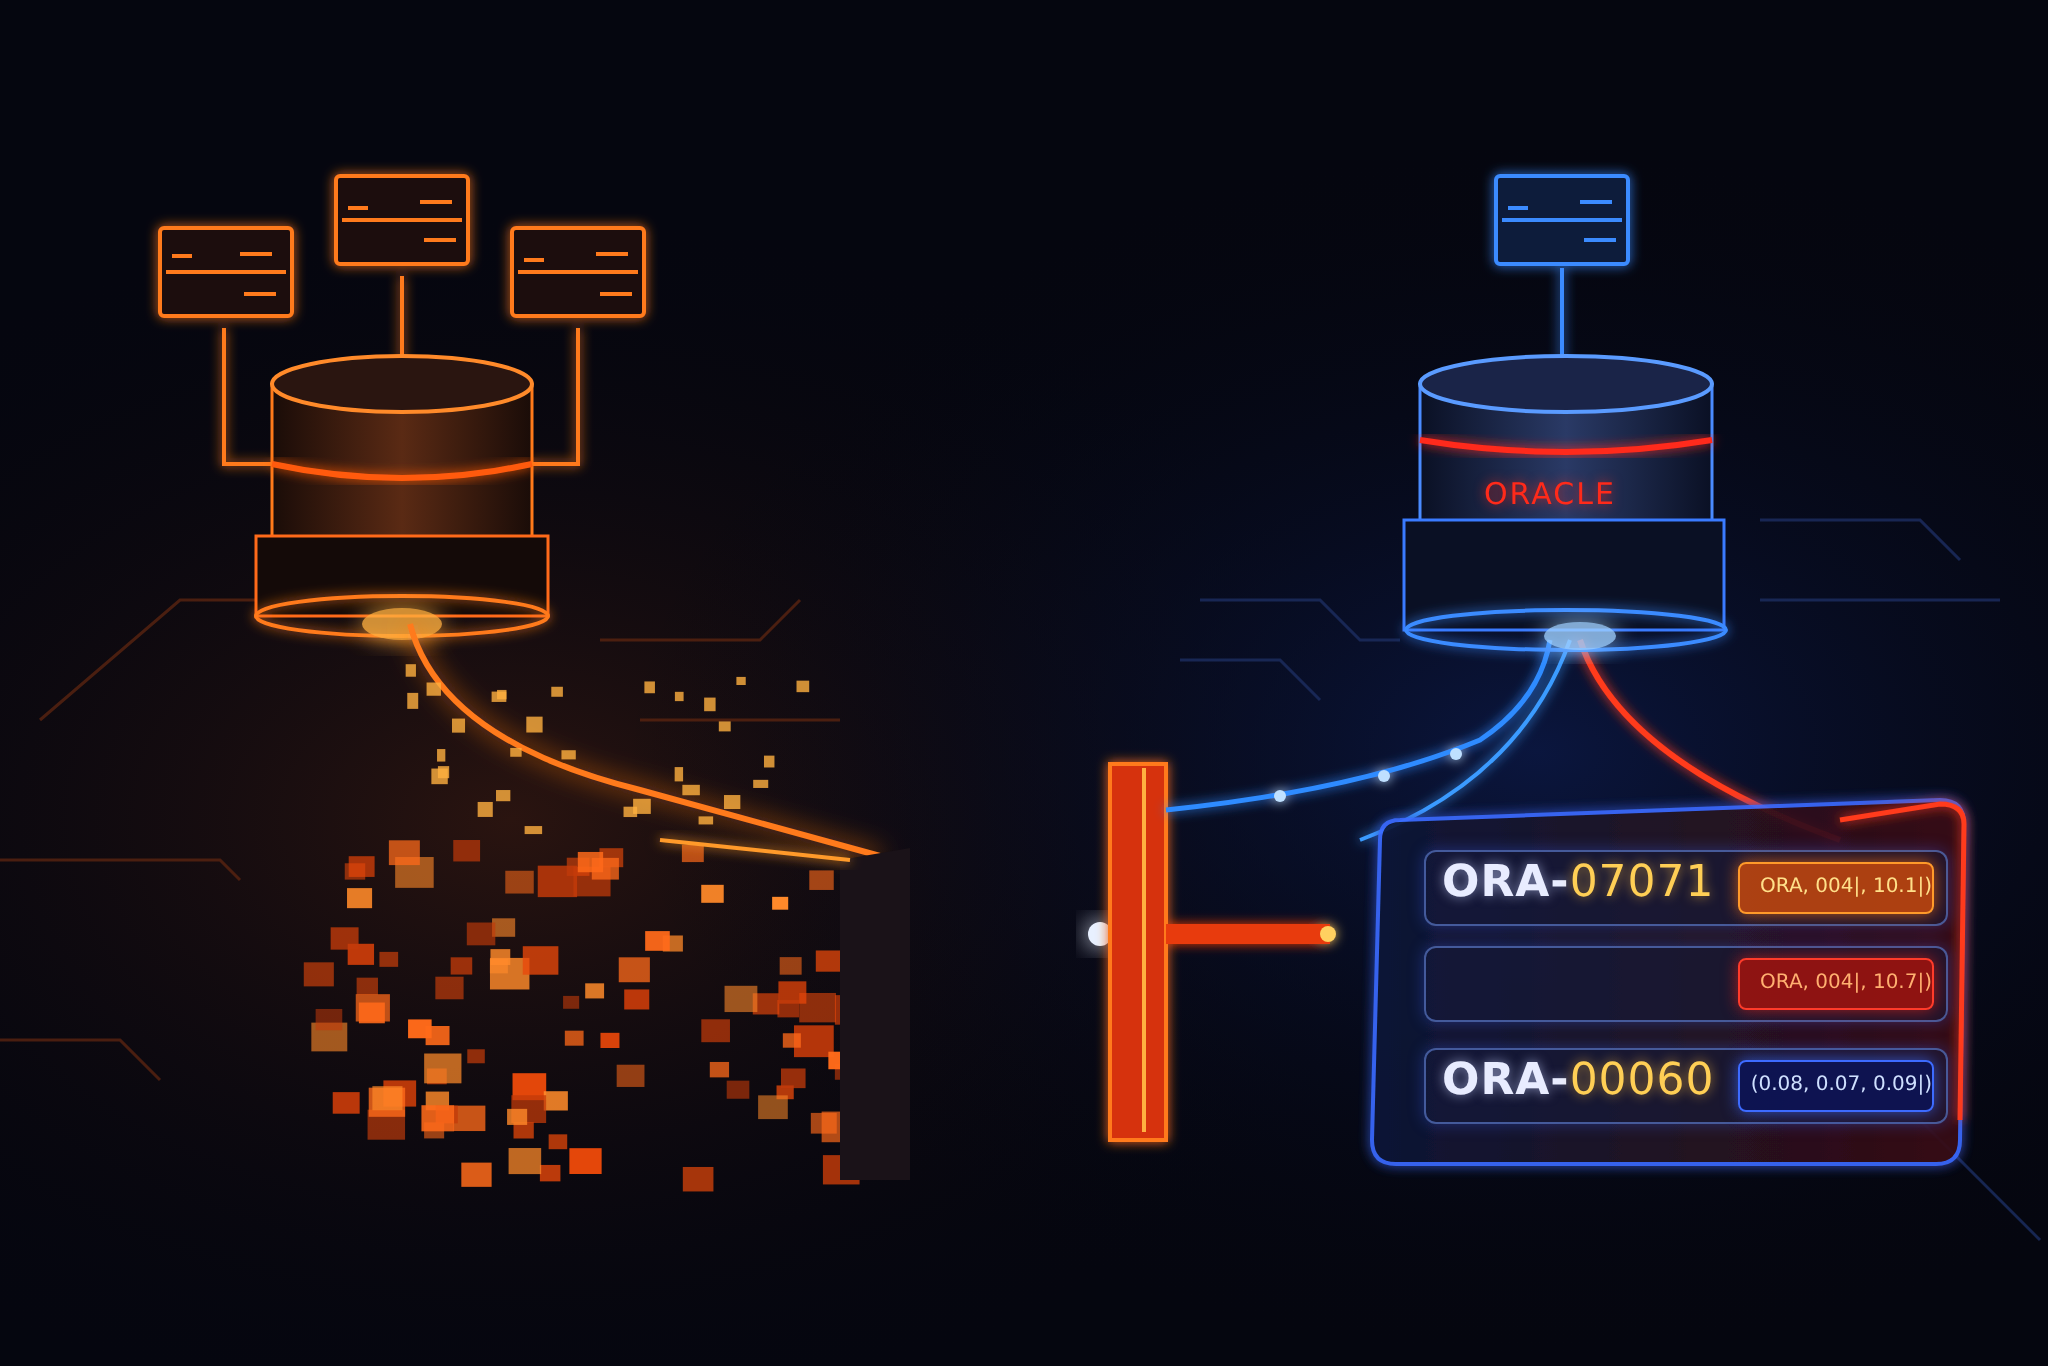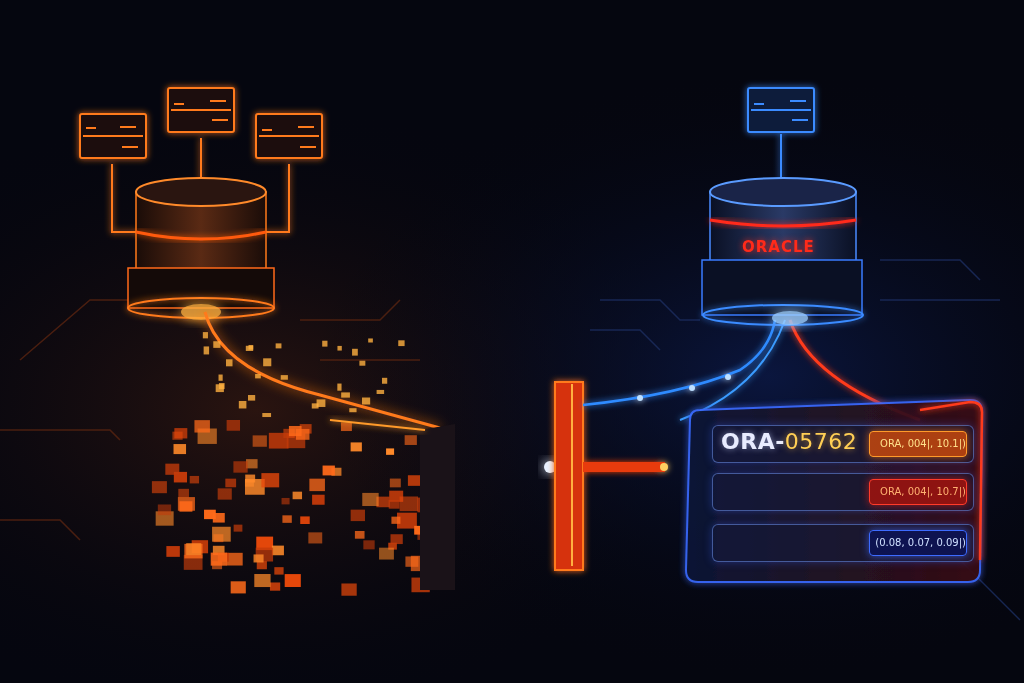--- a/index.html
+++ b/index.html
@@ -9,21 +9,21 @@
     border:1.5px solid rgba(90,120,200,0.7);background:rgba(20,25,60,0.55);
     box-shadow:0 0 8px rgba(60,100,255,0.35);}
   .err-code{position:absolute;left:8px;top:3px;font-family:"DejaVu Sans",sans-serif;font-size:22px;letter-spacing:0.5px;}
   .err-code .pre{color:#e8ecff;text-shadow:0 0 6px rgba(200,210,255,0.6);font-weight:bold;}
   .err-code .num{color:#ffcf55;text-shadow:0 0 6px rgba(255,190,60,0.7);}
   .err-tag{position:absolute;right:6px;top:5px;height:24px;width:96px;border-radius:4px;
     font-size:10px;line-height:24px;text-align:right;white-space:nowrap;overflow:hidden;}
   .tag-orange{background:rgba(220,80,10,0.75);border:1.5px solid #ff9a2a;color:#ffe08a;box-shadow:0 0 8px rgba(255,120,20,0.7);}
   .tag-red{background:rgba(180,20,10,0.75);border:1.5px solid #ff3b2a;color:#ffb070;box-shadow:0 0 8px rgba(255,40,20,0.6);}
   .tag-blue{background:rgba(10,20,90,0.8);border:1.5px solid #3d6bff;color:#cfe0ff;box-shadow:0 0 8px rgba(60,110,255,0.7);}
-  .brand{position:absolute;left:742px;top:238px;font-size:15px;font-weight:bold;letter-spacing:1px;color:#ff2a1a;text-shadow:0 0 6px rgba(255,40,20,0.8);}
+  .brand{position:absolute;left:742px;top:238px;font-size:15px;font-weight:normal;letter-spacing:1px;color:#ff2a1a;text-shadow:0 0 6px rgba(255,40,20,0.8);}
 </style>
 </head>
 <body>
 
 <svg id="scene" viewBox="0 0 1024 683">
   <defs>
     <radialGradient id="bgGlowL" cx="25%" cy="60%" r="45%">
       <stop offset="0" stop-color="#3a1a10" stop-opacity="0.7"></stop>
       <stop offset="1" stop-color="#05060f" stop-opacity="0"></stop>
     </radialGradient>
@@ -286,21 +286,22 @@
 
   <g>
     <path d="M690 420 Q690 410 700 410 L970 400 Q982 400 982 412 L980 570 Q980 582 968 582 L698 582 Q686 582 686 570 Z" fill="url(#panelGrad)" stroke="#3a6bff" stroke-width="2" opacity="0.92" filter="url(#glow)"></path>
     <path d="M920 410 L970 402 Q982 402 982 412 L980 560" fill="none" stroke="#ff3a1a" stroke-width="2.5" filter="url(#glow)"></path>
   </g>
 </svg>
 
 <span class="brand">ORACLE</span>
 
 <div class="err-row" style="top:425px;">
-  <span class="err-code"><span class="pre">ORA-</span><span class="num">05762</span></span>
+  <span class="err-code"><span class="pre">ORA-</span><span class="num">07071</span></span>
   <span class="err-tag tag-orange">ORA, 004|, 10.1|)</span>
 </div>
 <div class="err-row" style="top:473px;">
   <span class="err-tag tag-red">ORA, 004|, 10.7|)</span>
 </div>
 <div class="err-row" style="top:524px;">
+  <span class="err-code"><span class="pre">ORA-</span><span class="num">00060</span></span>
   <span class="err-tag tag-blue">(0.08, 0.07, 0.09|)</span>
 </div>
 
 </body></html>

